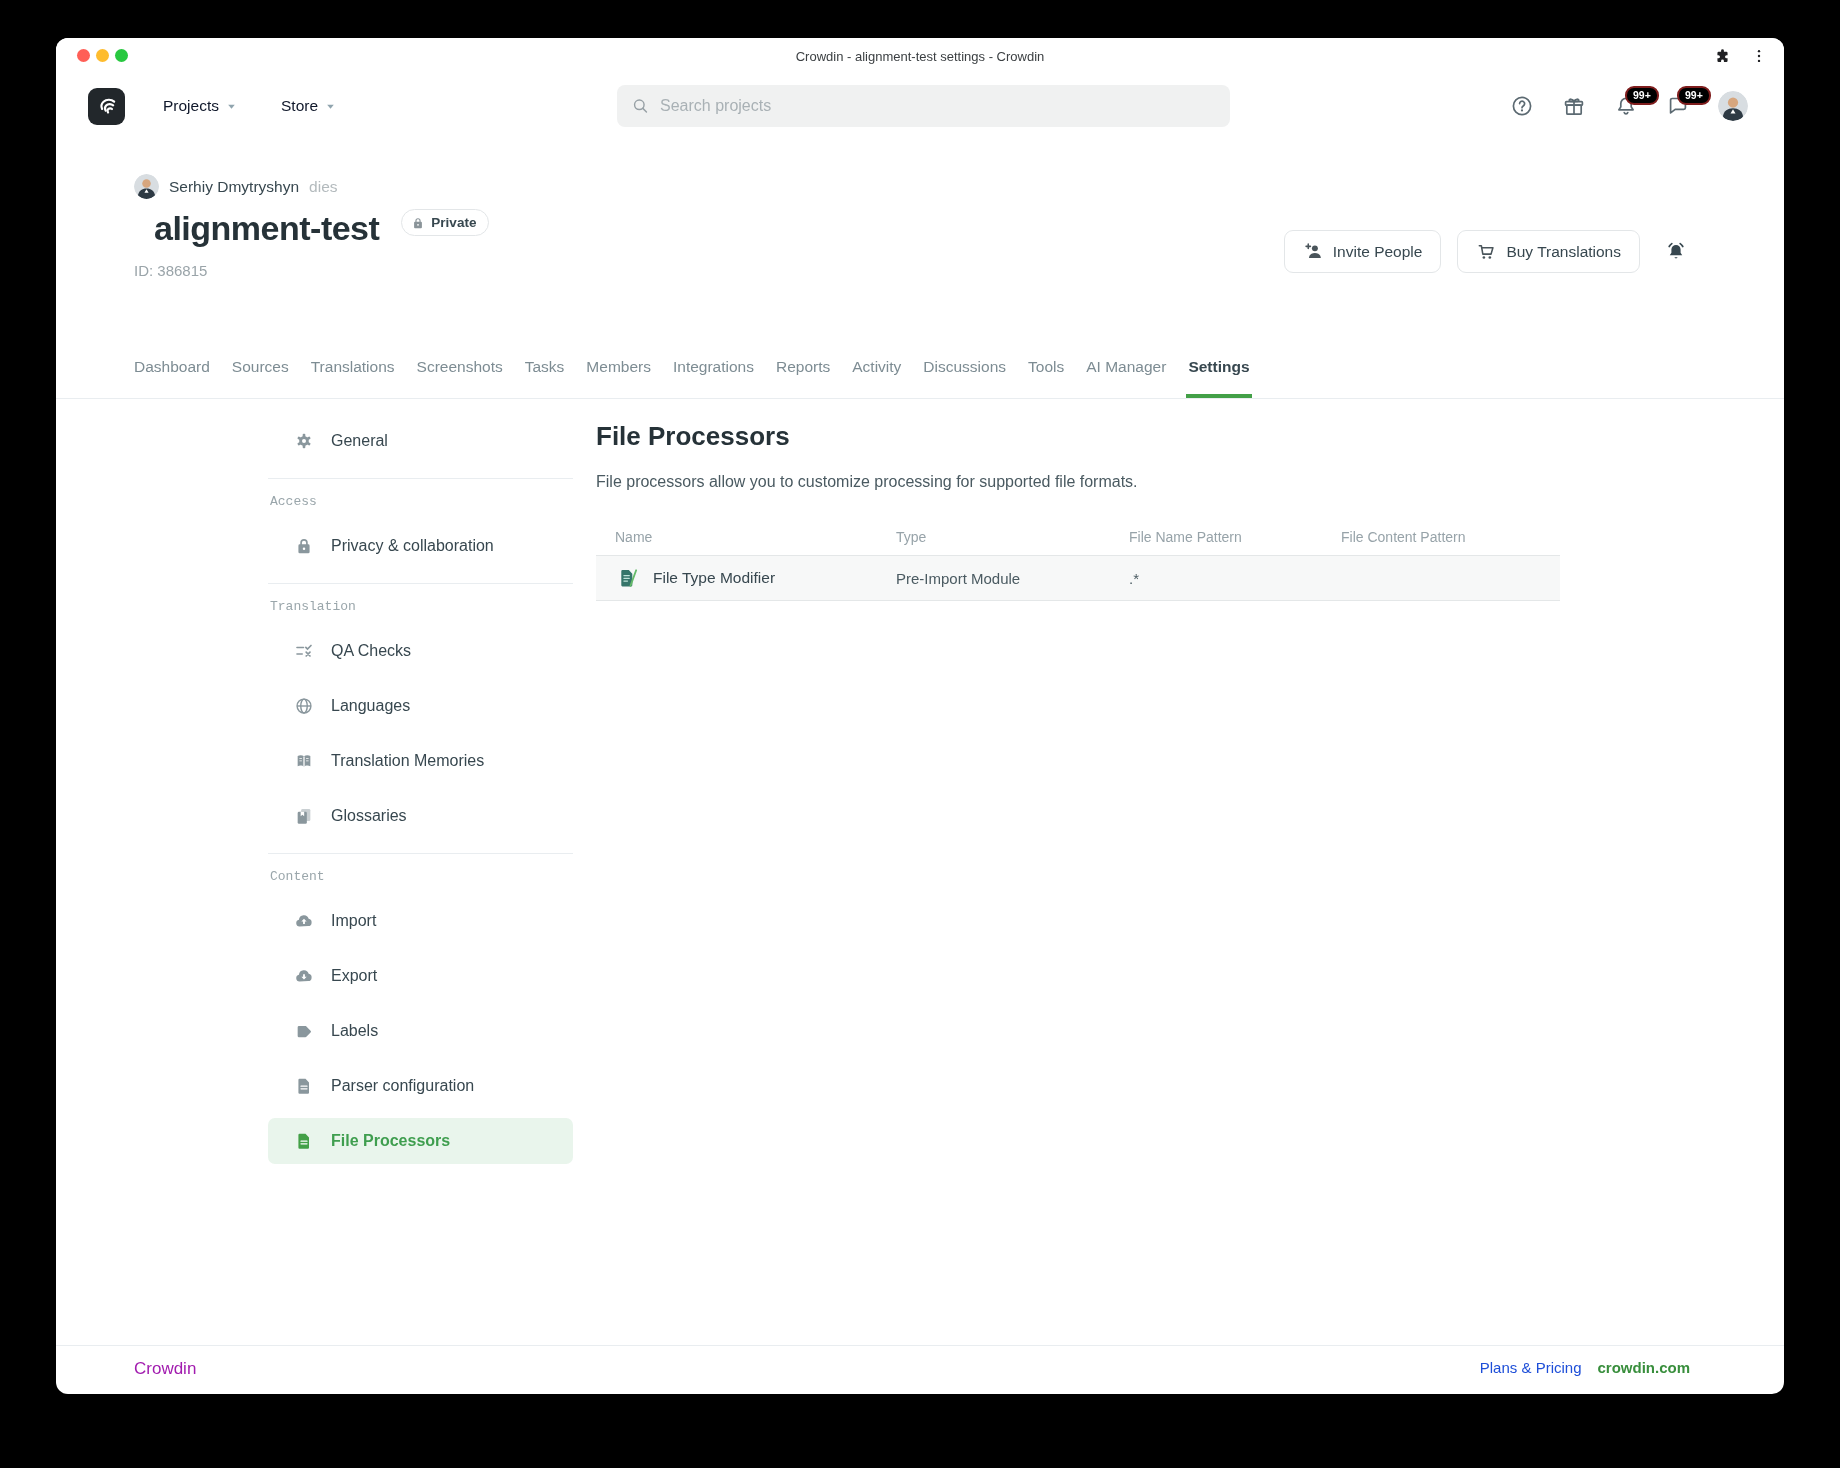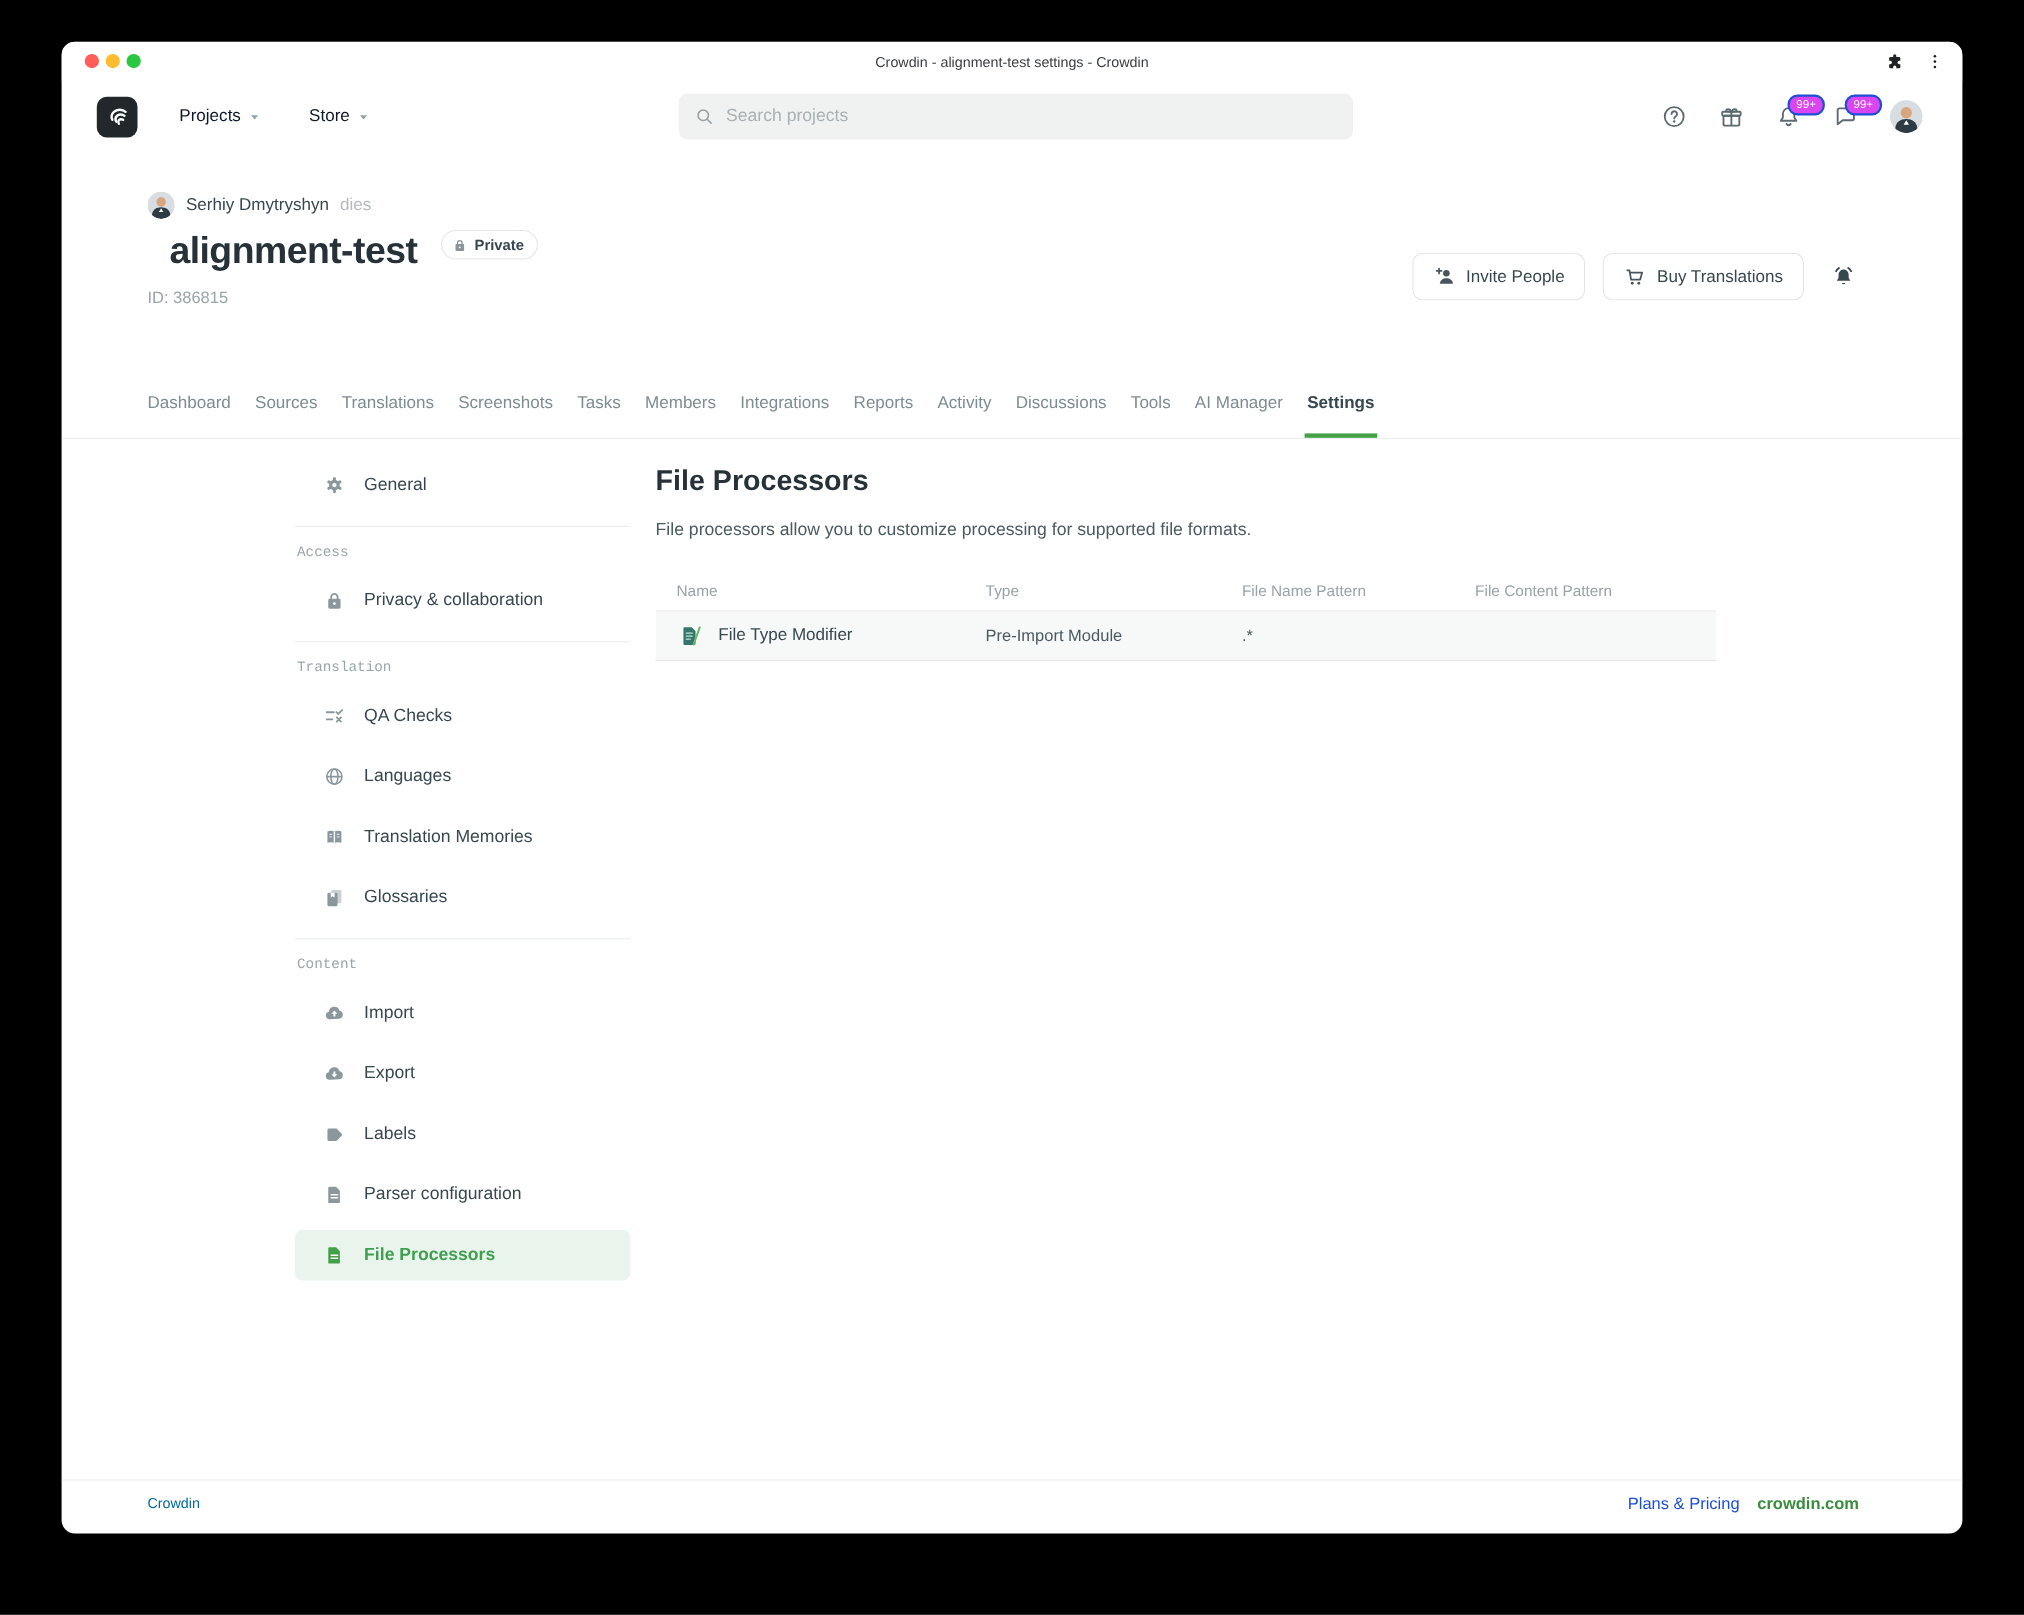--- a/index.html
+++ b/index.html
@@ -26,22 +26,22 @@
   .nav-link .caret { color:#90a4ae; }
   .nav-link.projects { margin-left:38px; }
   .nav-link.store { margin-left:44px; }
   .nav-search { position:absolute; left:561px; top:11px; width:613px; height:42px; background:#f0f1f1;
                 border-radius:8px; display:flex; align-items:center; padding:0 14px; gap:10px; color:#97a0a5; }
   .nav-search input { border:none; outline:none; background:transparent; font-size:16px; color:#37474f;
                       font-family:"Liberation Sans",sans-serif; width:100%; }
   .nav-search input::placeholder { color:#a9b1b5; }
   .nav-right { margin-left:auto; display:flex; align-items:center; gap:28px; color:#5c6a72; }
   .icon-btn { position:relative; width:24px; height:24px; cursor:pointer; }
-  .badge { position:absolute; top:-8px; left:11px; background:#d946ef; color:#fff; font-size:10.5px; font-weight:400;
-           padding:2px 6px; border-radius:9px; border:2px solid #1d4ed8; line-height:1; }
+  .badge { position:absolute; top:-8px; left:11px; background:#000000; color:#fff; font-size:10.5px; font-weight:700;
+           padding:2px 6px; border-radius:9px; border:2px solid #7f1d1d; line-height:1; }
   .avatar30 { width:30px; height:30px; border-radius:50%; overflow:hidden; }
 
   
   .project-header { position:relative; height:206px; padding:36px 96px 0 78px; flex:0 0 auto; }
   .owner-row { display:flex; align-items:center; gap:10px; margin-bottom:10px; }
   .avatar24 { width:25px; height:25px; border-radius:50%; overflow:hidden; }
   .owner-name { font-size:15.5px; color:#37474f; }
   .owner-suffix { font-size:15.5px; color:#b3babd; }
   .title-row { display:flex; align-items:flex-start; gap:22px; margin-bottom:14px;margin-left:20px; }
   .project-title { font-size:34px; font-weight:700; color:#263238; letter-spacing:-0.5px; }
@@ -81,21 +81,21 @@
   .t-head { height:38px; border-bottom:1px solid #e4e7e8; }
   .t-head span { font-size:14px; color:#97a3a9; }
   .t-head span:first-child { padding-left:19px; }
   .t-row { height:45px; background:#f7f8f8; border-bottom:1px solid #e4e7e8; cursor:pointer; }
   .cell-name { display:flex; align-items:center; gap:13px; padding-left:22px; font-size:15.5px; color:#37474f; }
   .cell { font-size:15px; color:#4a5a61; }
 
   
   .footer { flex:0 0 auto; height:49px; border-top:1px solid #e9edf0; display:flex; align-items:flex-start;
             justify-content:space-between; padding:13px 94px 0 78px; }
-  .footer .left { font-size:13px; color:#0369a1; }
+  .footer .left { font-size:17px; color:#a21caf; }
   .footer .links { display:flex; gap:16px; align-items:center; }
   .link-green { font-size:15px; color:#1d4ed8; cursor:pointer; text-decoration:none; }
   .link-green.bold { color:#388e3c; font-weight:700; }
 
   .hidden-defs { position:absolute; width:0; height:0; overflow:hidden; }
 </style>
 </head>
 <body>
 
 <svg class="hidden-defs" xmlns="http://www.w3.org/2000/svg">

